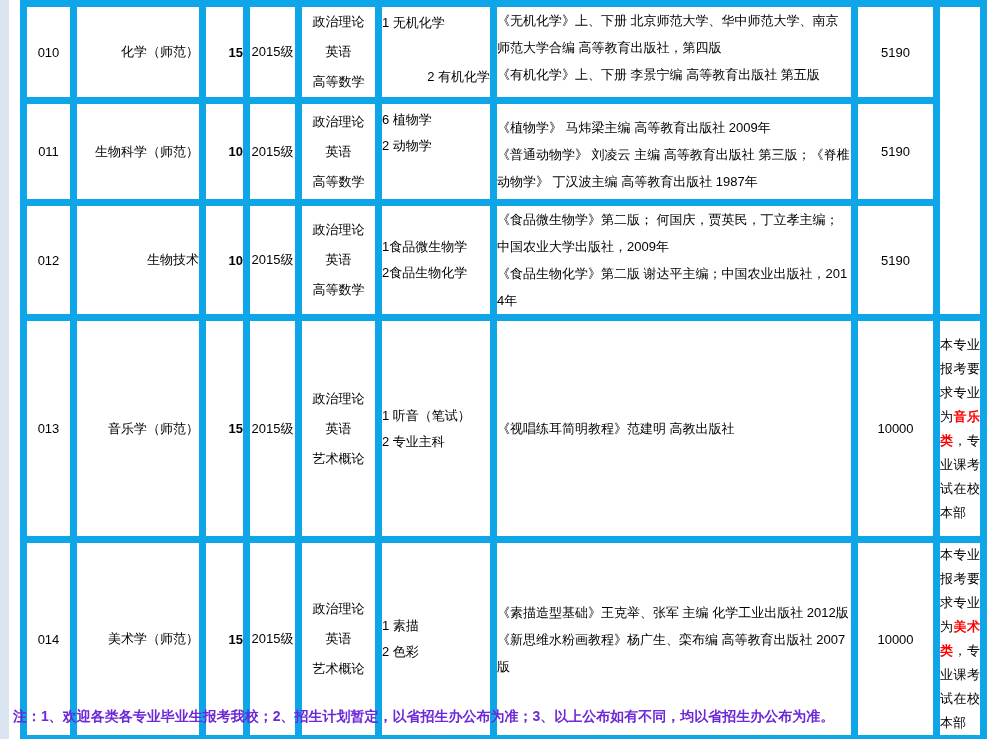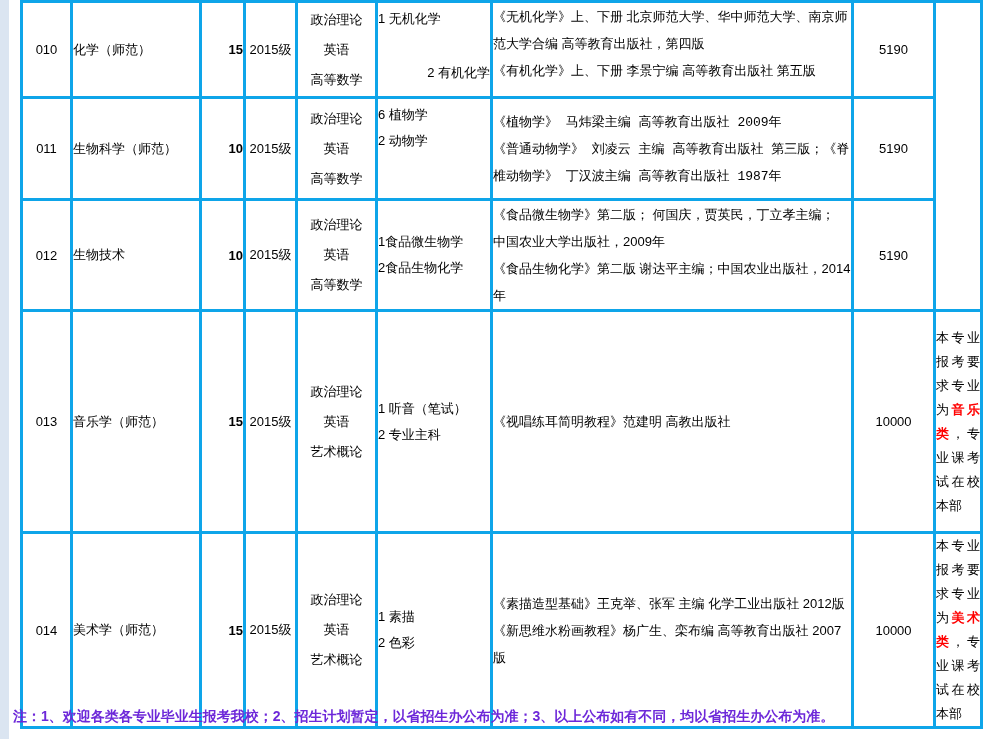--- a/index.html
+++ b/index.html
@@ -11,45 +11,45 @@
   }
   .left-strip{
     position:absolute;left:0;top:0;width:9px;height:739px;
     background:#dbe5f1;
   }
   table.adm{
     position:absolute;left:20px;top:0;
     width:960px;border-collapse:collapse;table-layout:fixed;
   }
   table.adm td{
-    border:3px solid #0ea5e9;
+    border:7px solid #0ea5e9;
     font-size:13px;
     vertical-align:middle;
     padding:0;
     overflow:hidden;
     word-break:break-all;
   }
   tr.r0{height:96px;}
   tr.r1{height:102px;}
   tr.r2{height:92px;}
   tr.r3{height:222px;}
   tr.r4{height:188px;}
   td.code{text-align:center;}
-  td.major{text-align:left;padding-left:3px;margin-left:14px;}
+  td.major{text-align:right;padding-left:3px;margin-left:14px;}
   td.quota{text-align:right;font-weight:bold;}
   td.level{text-align:center;}
   td.exam{text-align:center;line-height:30px;}
   td.courses{text-align:left;padding-left:3px;line-height:26px;}
   td.books{text-align:left;padding:0 4px 0 5px;line-height:27px;}
   td.fee{text-align:center;}
   td.note{line-height:24px;padding:0 2px;font-size:14px;text-align:justify;}
   tr.r0 td.courses, tr.r1 td.courses{vertical-align:top;padding-top:3px;}
   tr.r0 .course-line + .course-line{margin-top:28px;text-align:right;}
   tr.r0 td.books{vertical-align:top;padding-top:0;}
-  tr.r1 td.books{vertical-align:top;padding-top:10px;font-family:Liberation Mono, monospace;}
+  tr.r1 td.books{vertical-align:top;padding-top:10px;}
   .hl{color:#ff0000;font-weight:bold;}
   .footer-note{
     position:absolute;left:13px;top:706px;width:984px;
     color:#6d28d9;font-weight:bold;font-size:14px;line-height:20px;
   }
 </style>
 </head>
 <body>
 
 <div class="left-strip"></div>

